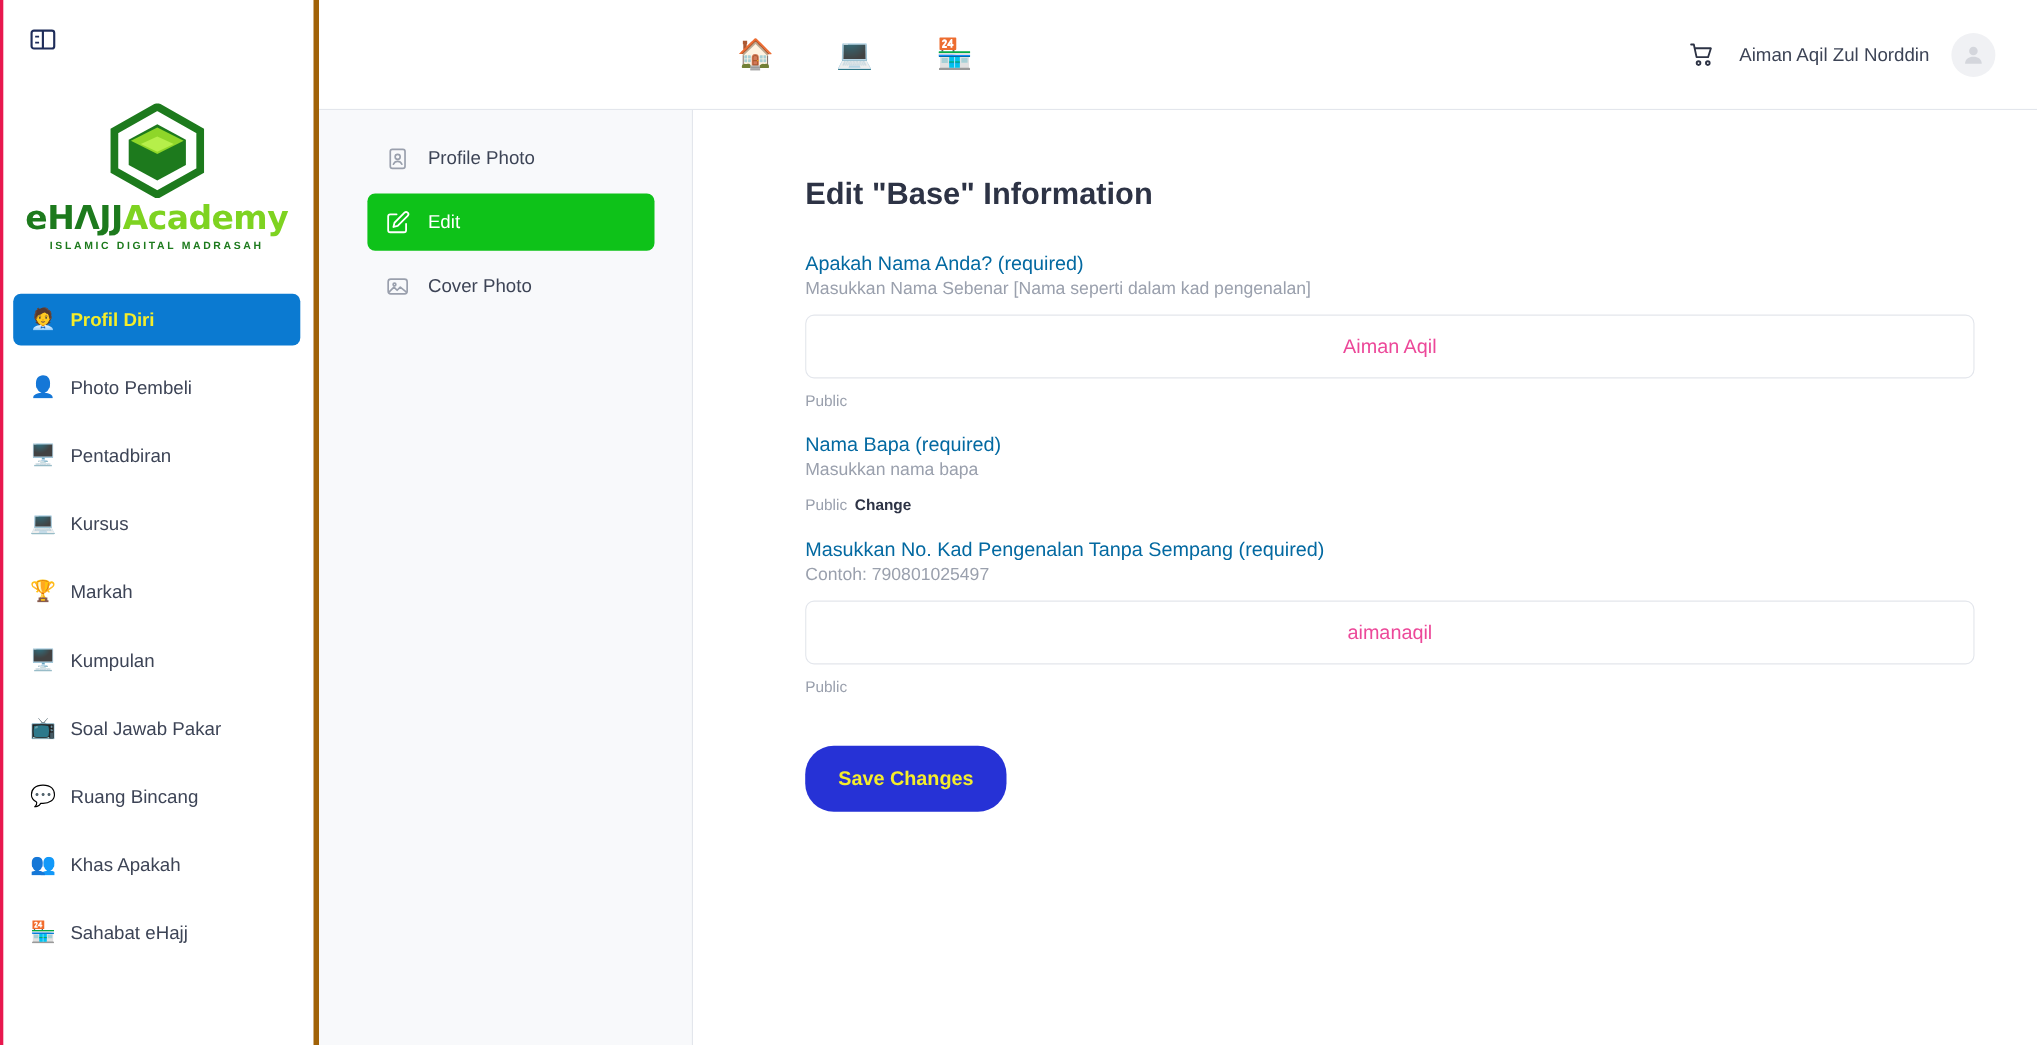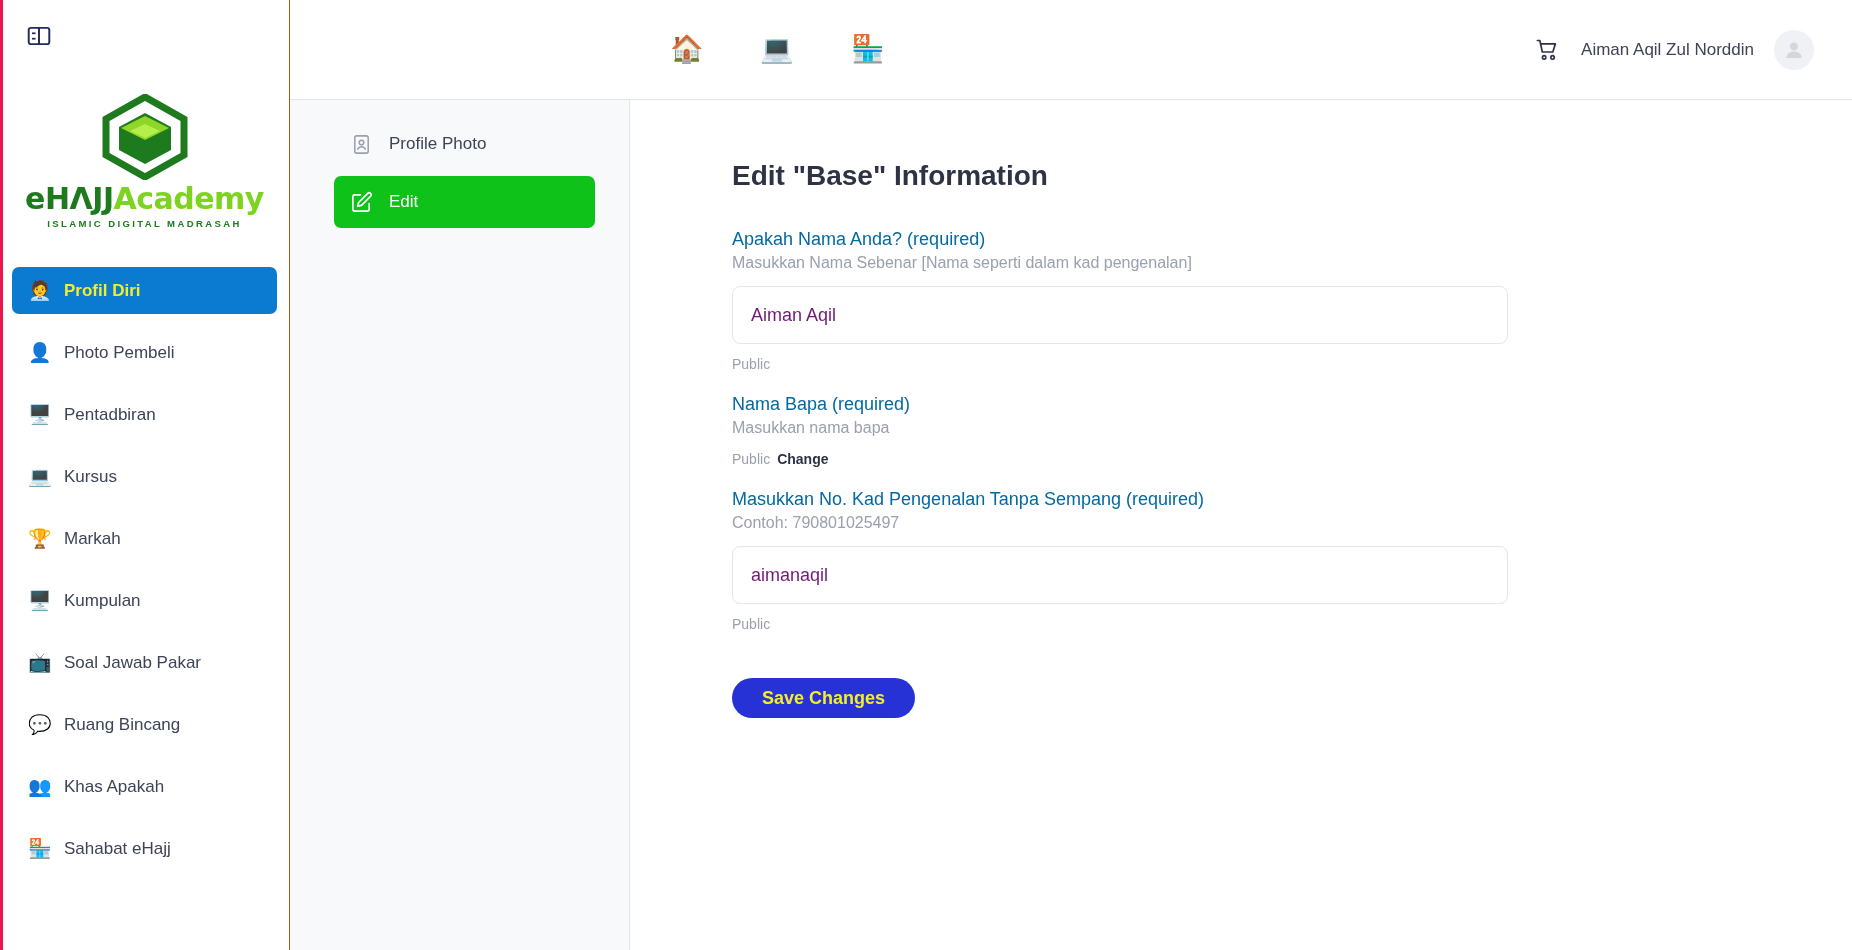--- a/index.html
+++ b/index.html
@@ -23,21 +23,21 @@
     width: 3px; height: 950px;
     background: #e8174e;
     z-index: 40;
   }
 
   
   .sidebar {
     width: 290px;
     height: 950px;
     background: #ffffff;
-    border-right: 1px solid #a16207;
+    border-right: 5px solid #a16207;
     flex: 0 0 290px;
     position: relative;
     z-index: 20;
     display: flex;
     flex-direction: column;
   }
   .sidebar-toggle-row {
     height: 72px;
     display: flex;
     align-items: center;
@@ -201,47 +201,48 @@
     font-size: 18px;
     color: #0369a1;
     margin-bottom: 4px;
   }
   .field-hint {
     font-size: 16px;
     color: #9aa0ad;
     margin-bottom: 14px;
   }
   .field-input {
-    width: 776px;
+    width: 1063px;
     height: 58px;
     border: 1px solid #e3e6ec;
     border-radius: 8px;
     background: #ffffff;
     padding: 0 18px;
     font-family: "Liberation Sans", sans-serif;
     font-size: 18px;
-    color: #701a75;
+    color: #ec4899;
     outline: none;
+    text-align: center;
   }
   .field-meta {
     margin-top: 12px;
     font-size: 14px;
     color: #9aa0ad;
     display: flex;
     align-items: center;
     gap: 7px;
   }
   .field-meta .change-link {
     color: #2d3345;
     font-weight: 700;
     cursor: pointer;
   }
   .save-btn {
     margin-top: 24px;
-    height: 40px;
+    height: 60px;
     padding: 0 30px;
     border: none;
     border-radius: 26px;
     background: #2632d6;
     color: #f5ed2a;
     font-family: "Liberation Sans", sans-serif;
     font-size: 18px;
     font-weight: 700;
     cursor: pointer;
   }
@@ -342,20 +343,30 @@
       <div class="subnav-item active">
         <span>
           <svg width="23" height="23" viewBox="0 0 24 24" fill="none" stroke="#ffffff" stroke-width="1.7" stroke-linecap="round" stroke-linejoin="round">
             <path d="M11 4H5a2 2 0 0 0-2 2v13a2 2 0 0 0 2 2h13a2 2 0 0 0 2-2v-6"></path>
             <path d="M18.5 2.5a2.1 2.1 0 0 1 3 3L12 15l-4 1 1-4 9.5-9.5z"></path>
           </svg>
         </span>
         <span>Edit</span>
       </div>
 
+      <div class="subnav-item">
+        <span>
+          <svg width="23" height="23" viewBox="0 0 24 24" fill="none" stroke="#9aa0ad" stroke-width="1.6" stroke-linecap="round" stroke-linejoin="round">
+            <rect x="3" y="5" width="18" height="14" rx="2.5"></rect>
+            <circle cx="9" cy="10" r="1.3"></circle>
+            <path d="M4 17l4.5-4.5 3 3 3-3L20 17"></path>
+          </svg>
+        </span>
+        <span>Cover Photo</span>
+      </div>
 
     </div>
   </aside>
 
   <div class="right-col">
 
     <header class="topbar">
       <div class="topnav-icons">
         <span class="topnav-icon">🏠</span>
         <span class="topnav-icon">💻</span>

